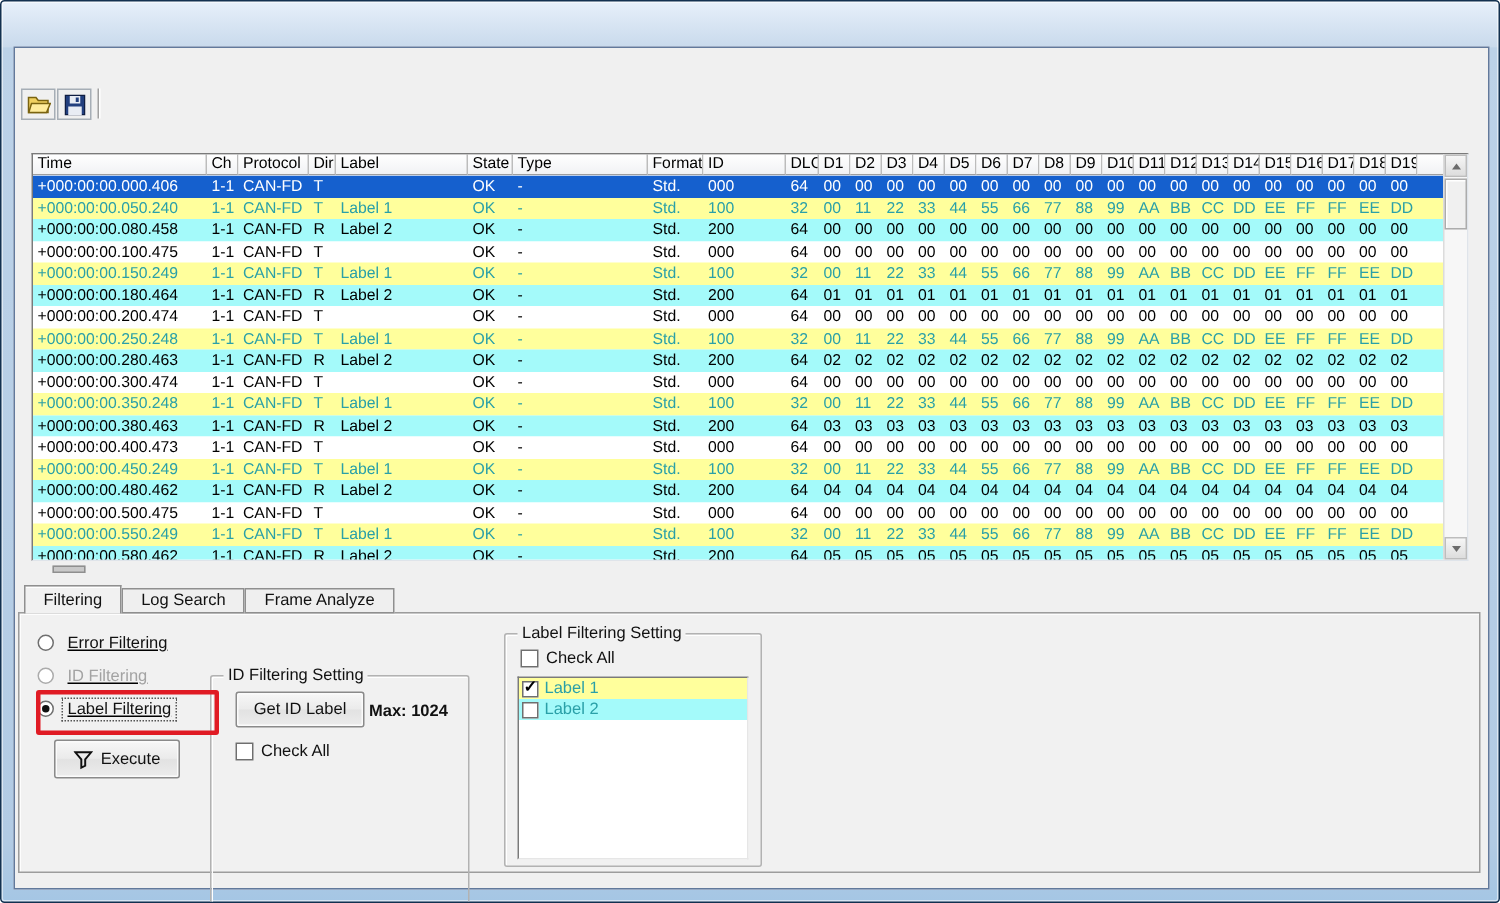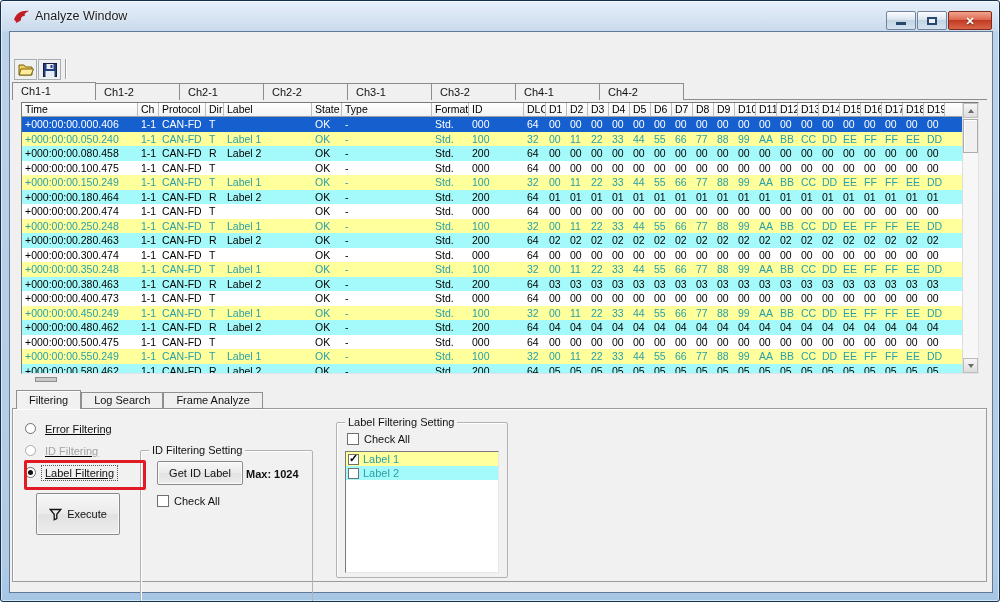--- a/index.html
+++ b/index.html
@@ -114,21 +114,21 @@
   .redbox { position:absolute; left:11px; top:51px; width:122px; height:30px; border:3px solid var(--red,#E01B24); border-radius:2px; z-index:5; }
 
   
   .button {
     position:absolute; background:linear-gradient(#F7F7F7,#EBEBEB 48%, #E2E2E2 52%, #ECECEC);
     border:1px solid #8A8A8A; border-radius:2px; box-shadow:inset 0 0 0 1px #FBFBFB;
     display:flex; align-items:center; justify-content:center; font-size:11px; color:#111;
   }
   .button.dis { color:#A0A0A0; border-color:#ADADAD; }
   .button .bicon { margin-right:5px; display:inline-flex; }
-  .btn-exec { left:23px; top:84px; width:84px; height:42px; }
+  .btn-exec { left:23px; top:84px; width:84px; height:26px; }
   .btn-clear { left:23px; top:131px; width:84px; height:40px; }
   .btn-getid { left:16px; top:10px; width:86px; height:24px; position:absolute; }
 
   
   .group { position:absolute; border:1px solid #B2B2B2; border-radius:2px; box-shadow:inset 1px 1px 0 #fff; }
   .g-id { left:127px; top:13px; width:173px; height:156px;margin-top:28px; }
   .g-label { left:323px; top:13px; width:172px; height:156px; }
   .gtitle { position:absolute; left:8px; top:-7px; background:#F1F1F1; padding:0 3px; font-size:11px; color:#111; line-height:13px; }
   .maxlabel { position:absolute; left:105px; top:17px; font-size:11px; font-weight:bold; color:#111; }
 
@@ -143,37 +143,20 @@
   .litem { display:flex; align-items:center; height:14px; padding-left:2px; }
   .licheck { width:11px; height:11px; background:#fff; border:1px solid #6F6F6F; margin-right:4px; flex:none; position:relative; }
   .tick { position:absolute; left:0px; top:-3px; font-size:11px; font-weight:bold; color:#000; line-height:12px; }
   .litext { font-size:11px; color:var(--yeltxt,#2AA0A8); }
 </style>
 </head>
 <body>
 
 <div class="win">
 
-  <div class="titlebar">
-    <svg class="appicon" viewBox="0 0 17 15">
-      <path d="M1 11 C3 4 9 1 16 2 C12 4 11 5 12 7 C9 7 8 8 8 11 C6 13 4 13 3 14 C3 12 2 11 1 11 Z" fill="#C21E26"></path>
-    </svg>
-    <span class="title">Analyze Window</span>
-    <div class="wbtns">
-      <div class="wbtn">
-          <div class="glyph-min"></div>
-        </div>
-      <div class="wbtn">
-          <div class="glyph-max"></div>
-        </div>
-      <div class="wbtn close">
-          <div class="glyph-x">✕</div>
-        </div>
-    </div>
-  </div>
 
   <div class="client">
 
 
     <div class="toolbar">
       <div class="tbtn">
         <svg width="16" height="13" viewBox="0 0 16 13">
           <path d="M1 2 h5 l1.5 2 H14 v8 H1 Z" fill="#F0D060" stroke="#7A6310" stroke-width="1"></path>
           <path d="M3 6 h12.5 L13 12 H1.2 Z" fill="#FFEC9C" stroke="#7A6310" stroke-width="1"></path>
         </svg>
@@ -182,21 +165,20 @@
         <svg width="14" height="14" viewBox="0 0 14 14">
           <rect x="0.5" y="0.5" width="13" height="13" fill="#223F7E" stroke="#101E42"></rect>
           <rect x="3.5" y="1" width="7" height="5" fill="#E8ECF4"></rect>
           <rect x="7.5" y="2" width="2" height="3" fill="#223F7E"></rect>
           <rect x="2.5" y="8" width="9" height="6" fill="#E8ECF4"></rect>
         </svg>
       </div>
       <div class="tdivider"></div>
     </div>
 
-    <div class="ctabs" id="chTabs"><div class="ctab act">Ch1-1</div><div class="ctab">Ch1-2</div><div class="ctab">Ch2-1</div><div class="ctab">Ch2-2</div><div class="ctab">Ch3-1</div><div class="ctab">Ch3-2</div><div class="ctab">Ch4-1</div><div class="ctab">Ch4-2</div></div>
 
     <div class="lv">
       <div class="lvhead" id="lvHead">
           <div class="hcell" style="width: 116px;">Time</div>
           <div class="hcell" style="width: 21px;">Ch</div>
           <div class="hcell" style="width: 47px;">Protocol</div>
           <div class="hcell" style="width: 18px;">Dir</div>
           <div class="hcell" style="width: 88px;">Label</div>
           <div class="hcell" style="width: 30px;">State</div>
           <div class="hcell" style="width: 90px;">Type</div>

